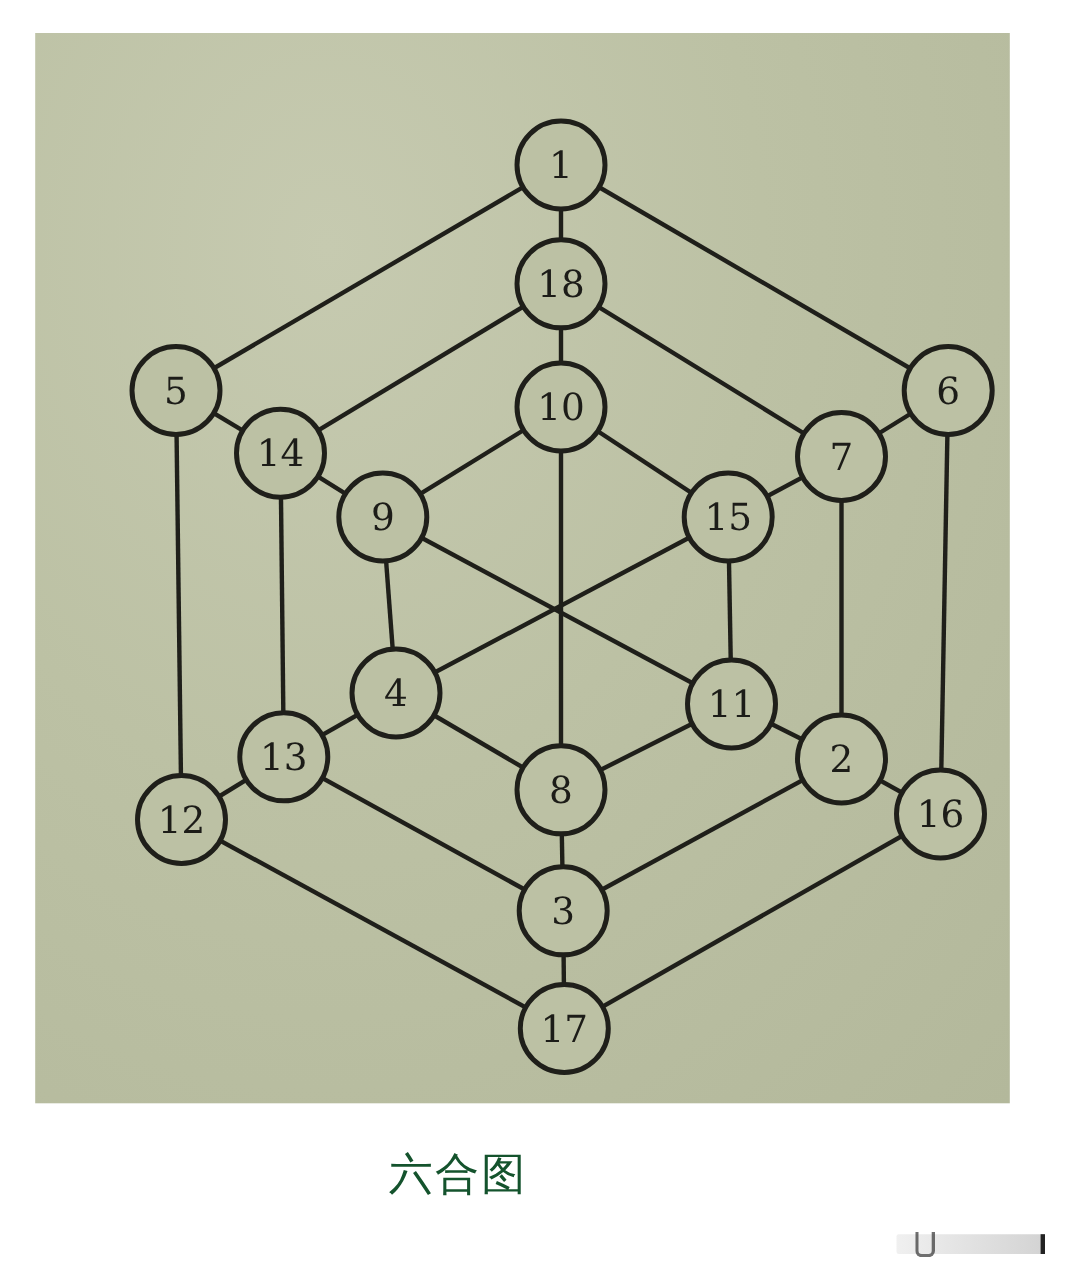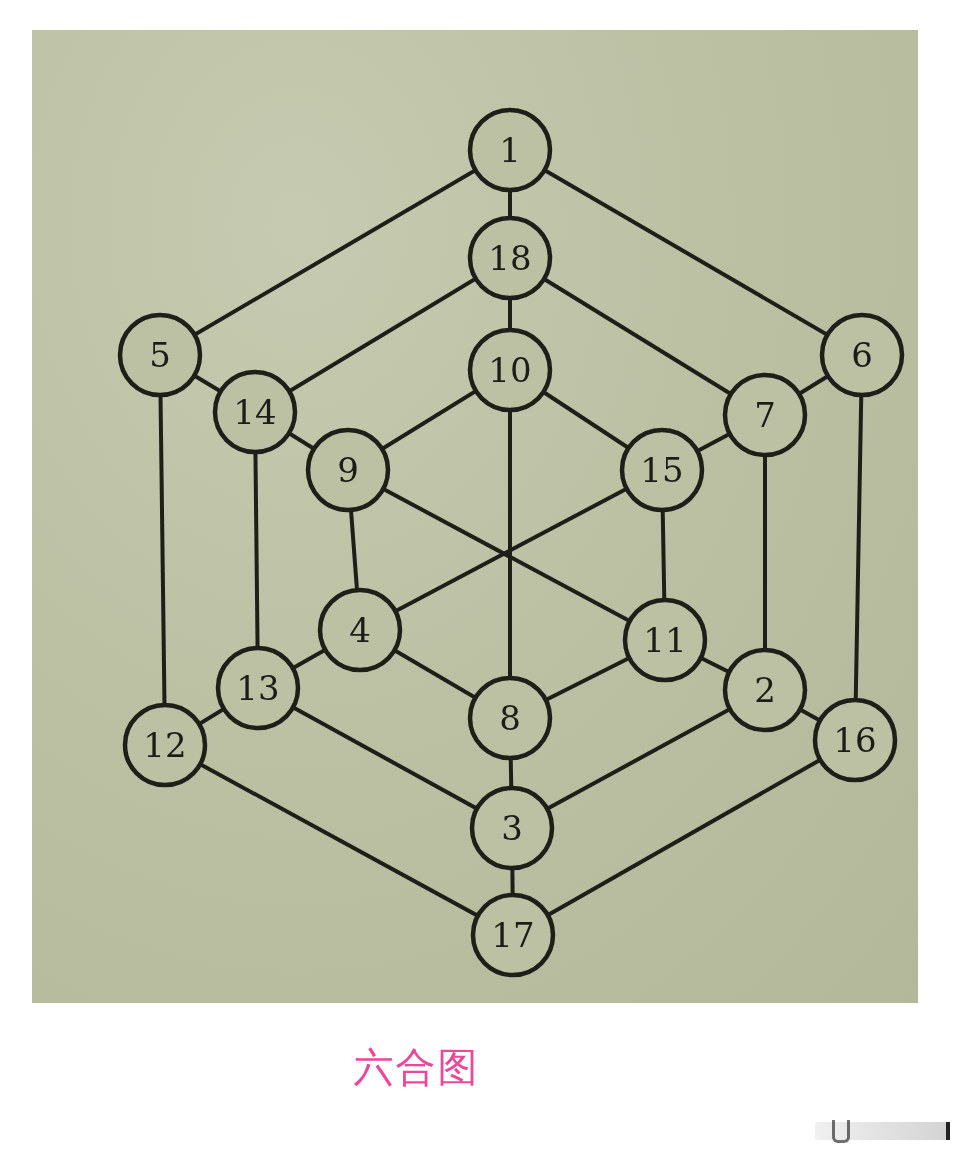--- a/index.html
+++ b/index.html
@@ -1,21 +1,21 @@
 <!DOCTYPE html>
 <html><head>
 <meta charset="utf-8">
 <style>
   html, body { margin:0; padding:0; background:#ffffff; }
   body { width:972px; height:1164px; position:relative; overflow:hidden; font-family:"DejaVu Serif", serif; }
   .photo { position:absolute; left:32px; top:30px; width:886px; height:973px;
     background: radial-gradient(ellipse at 30% 20%, #c6cab0 0%, #bcc1a4 45%, #b3b89b 100%); }
   .photo svg { position:absolute; left:-32px; top:-30px; }
   .caption { position:absolute; left:0; width:833px; top:1040px; text-align:center;
-    font-family:"DejaVu Sans", sans-serif; font-size:40px; color:#ec4899; letter-spacing:2px; }
+    font-family:"DejaVu Sans", sans-serif; font-size:40px; color:#14532d; letter-spacing:2px; }
   .watermark { position:absolute; left:815px; top:1122px; width:135px; height:18px;
     background: linear-gradient(90deg, rgba(230,230,230,0.6), rgba(200,200,200,0.8)); border-radius:2px; }
   .watermark .u { position:absolute; left:17px; top:-2px; width:12px; height:20px; border:3px solid #333; border-top:none; border-radius:0 0 6px 6px; opacity:.7; }
   .watermark .end { position:absolute; right:0; top:0; width:4px; height:18px; background:#222; }
   .node-label { font-family:"DejaVu Serif", serif; font-size:34px; fill:#1c1c18; }
 </style>
 </head>
 <body>
 
 <div class="photo">

